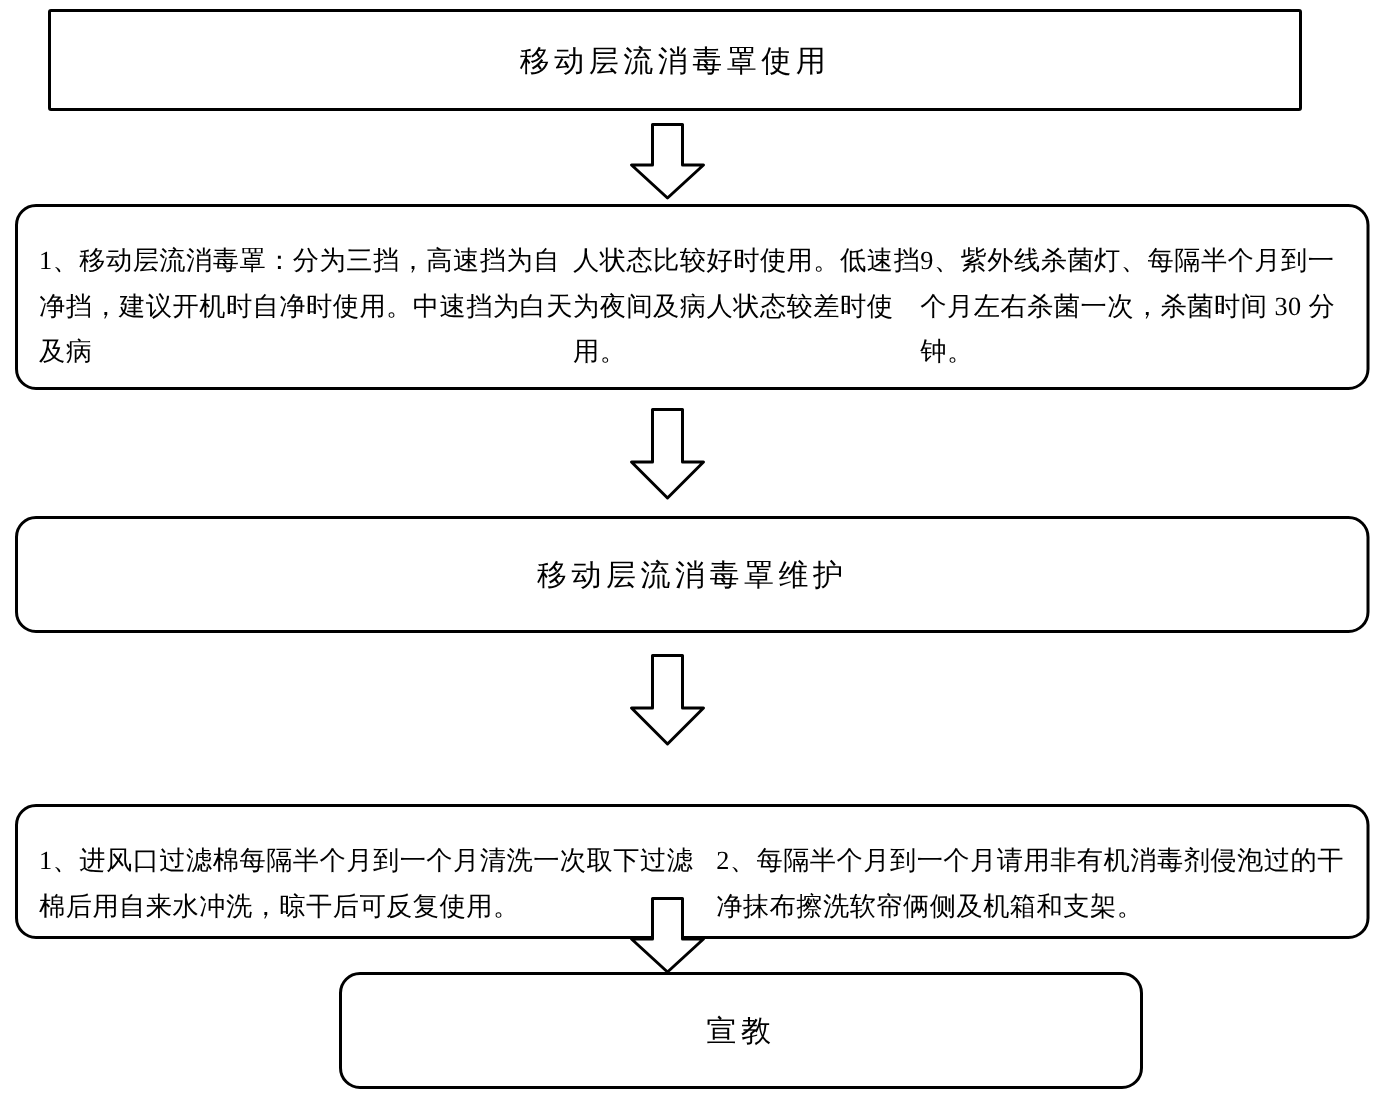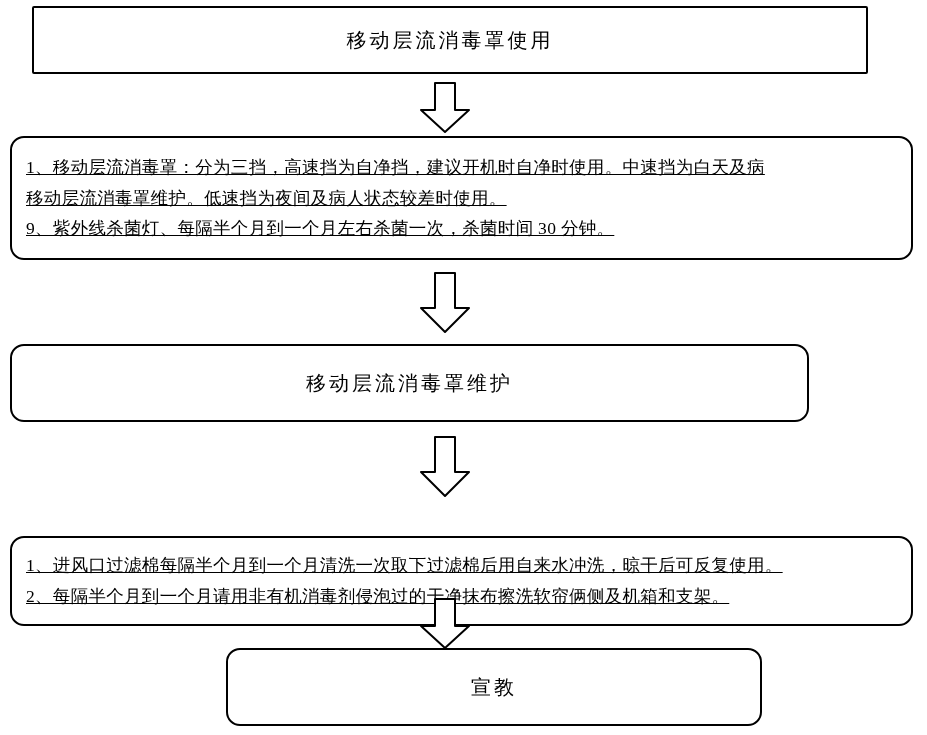--- a/index.html
+++ b/index.html
@@ -33,24 +33,23 @@
     justify-content: center;
   }
   .title-text {
     font-size: 20px;
     letter-spacing: 3px;
     color: #000000;
     white-space: nowrap;
   }
   .node.text-node {
     display: flex;
-    flex-direction: column;
+    flex-direction: row;
     justify-content: center;
-    padding: 8px 14px;
-    text-decoration: underline;
+    padding: 20px 14px;
   }
   .line {
     font-size: 17.5px;
     line-height: 1.75;
     color: #000000;
     white-space: pre-wrap;
     letter-spacing: 0.3px;
   }
   .arrow {
     position: absolute;
@@ -69,31 +68,31 @@
   </div>
 
   <div class="arrow" style="left:415px; top:82px; width:60px; height:52px;">
     <svg width="60" height="52" viewBox="0 0 60 52">
       <polygon points="20,1 40,1 40,28 54,28 30,50 6,28 20,28" fill="#ffffff" stroke="#000000" stroke-width="2" stroke-linejoin="round"></polygon>
     </svg>
   </div>
 
   <div class="node text-node" style="left:10px; top:136px; width:903px; height:124px;">
     <div class="line">1、移动层流消毒罩：分为三挡，高速挡为自净挡，建议开机时自净时使用。中速挡为白天及病</div>
-    <div class="line">移动层流消毒罩维护。低速挡为夜间及病人状态较差时使用。</div>
+    <div class="line">人状态比较好时使用。低速挡为夜间及病人状态较差时使用。</div>
     <div class="line">9、紫外线杀菌灯、每隔半个月到一个月左右杀菌一次，杀菌时间 30 分钟。</div>
   </div>
 
   <div class="arrow" style="left:415px; top:272px; width:60px; height:62px;">
     <svg width="60" height="62" viewBox="0 0 60 62">
       <polygon points="20,1 40,1 40,36 54,36 30,60 6,36 20,36" fill="#ffffff" stroke="#000000" stroke-width="2" stroke-linejoin="round"></polygon>
     </svg>
   </div>
 
-  <div class="node title-node" style="left:10px; top:344px; width:799px; height:78px;text-align:right;">
+  <div class="node title-node" style="left:10px; top:344px; width:903px; height:78px;text-align:right;">
     <span class="title-text">移动层流消毒罩维护</span>
   </div>
 
   <div class="arrow" style="left:415px; top:436px; width:60px; height:62px;">
     <svg width="60" height="62" viewBox="0 0 60 62">
       <polygon points="20,1 40,1 40,36 54,36 30,60 6,36 20,36" fill="#ffffff" stroke="#000000" stroke-width="2" stroke-linejoin="round"></polygon>
     </svg>
   </div>
 
   <div class="node text-node" style="left:10px; top:500px; width:903px; height:90px;margin-top:36px;">

